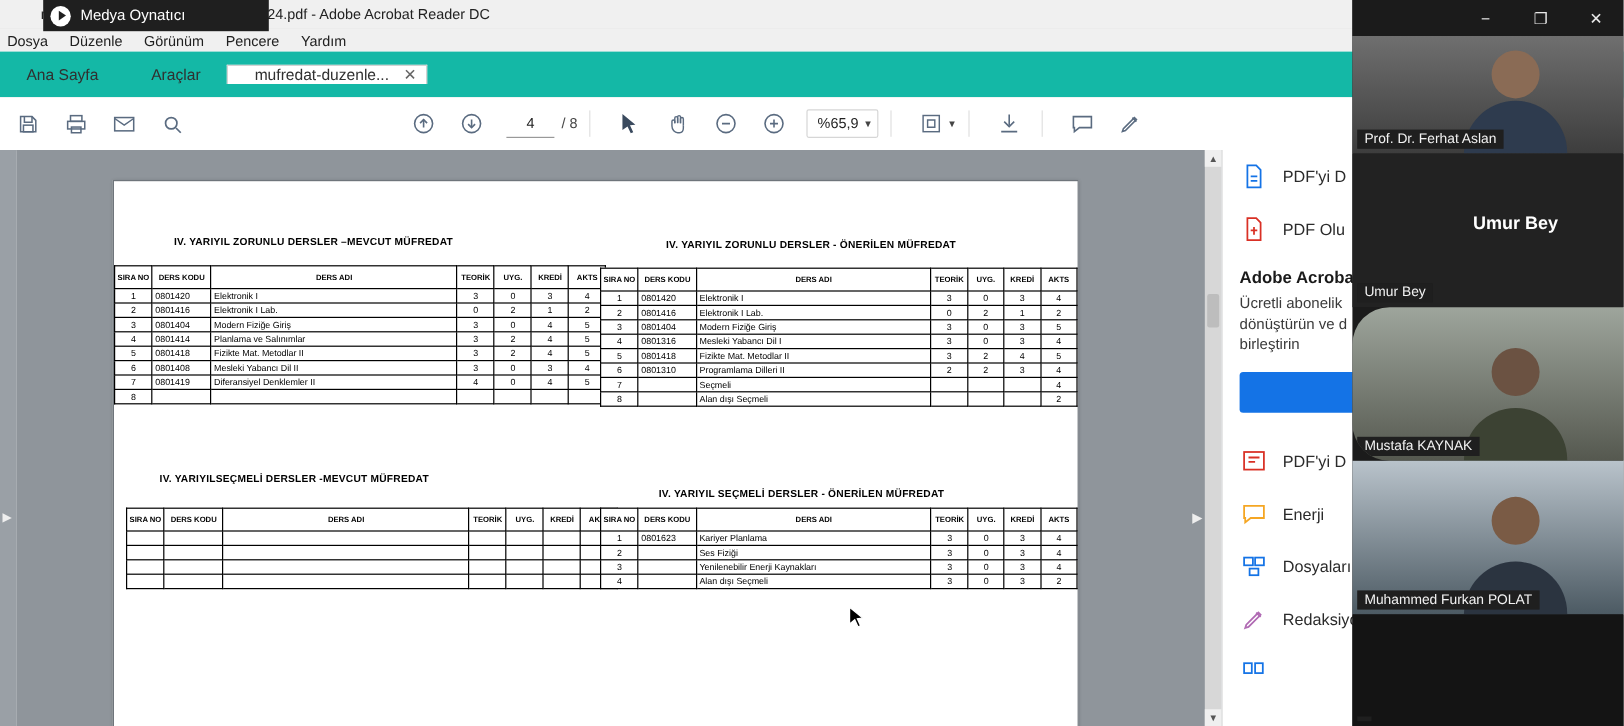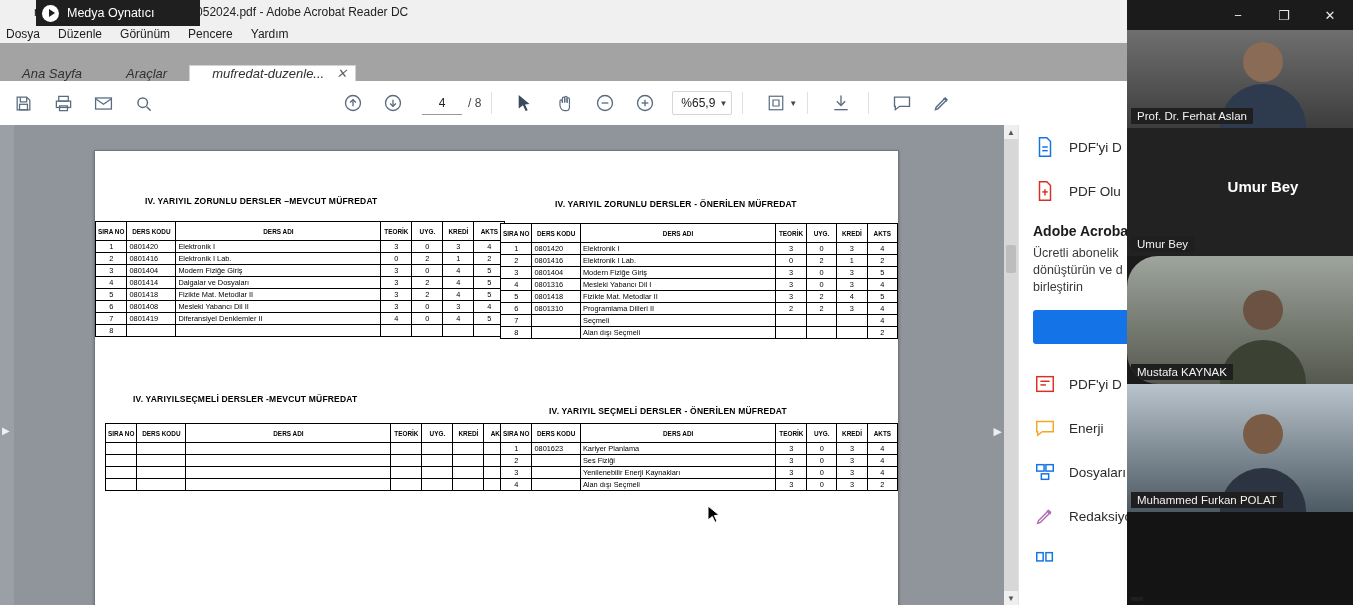--- a/index.html
+++ b/index.html
@@ -56,25 +56,24 @@
     color: #202020;
     white-space: nowrap;
     cursor: default;
   }
 
   
   .tabstrip {
     position: absolute;
     left: 0; top: 43px;
     width: 1353px; height: 38px;
-    background: #a3a3a3;
+    background: #14b8a6;
     border-bottom: 1px solid #cfcfcf;
     display: flex;
-    align-items: flex-end;
-    font-style: italic;
+    align-items: center;
   }
   .tab {
     display: flex;
     align-items: center;
     padding: 0 22px;
     font-size: 13px;
     color: #303030;
     white-space: nowrap;
     cursor: default;
   }
@@ -334,21 +333,21 @@
     left: 50%; transform: translateX(-50%);
     width: 86px; height: 44px;
     border-radius: 44px 44px 0 0;
     background: #2e3b4e;
   }
 
   
   .mediawin {
     position: absolute;
     left: 36px; top: 0;
-    width: 164px; height: 26px;
+    width: 188px; height: 26px;
     background: #1f1f1f;
     display: flex;
     align-items: center;
     gap: 8px;
     padding-left: 6px;
     box-sizing: border-box;
   }
   .play-circle {
     width: 17px; height: 17px;
     border-radius: 50%;
@@ -567,21 +566,21 @@
           <td class="c-kod">0801404</td>
           <td class="c-ad">Modern Fiziğe Giriş</td>
           <td class="c-n">3</td>
           <td class="c-n">0</td>
           <td class="c-n">4</td>
           <td class="c-n">5</td>
         </tr>
         <tr>
           <td class="c-no">4</td>
           <td class="c-kod">0801414</td>
-          <td class="c-ad">Dalgalar ve Dosyaları</td>
+          <td class="c-ad">Planlama ve Salınımlar</td>
           <td class="c-n">3</td>
           <td class="c-n">2</td>
           <td class="c-n">4</td>
           <td class="c-n">5</td>
         </tr>
         <tr>
           <td class="c-no">5</td>
           <td class="c-kod">0801418</td>
           <td class="c-ad">Fizikte Mat. Metodlar II</td>
           <td class="c-n">3</td>

